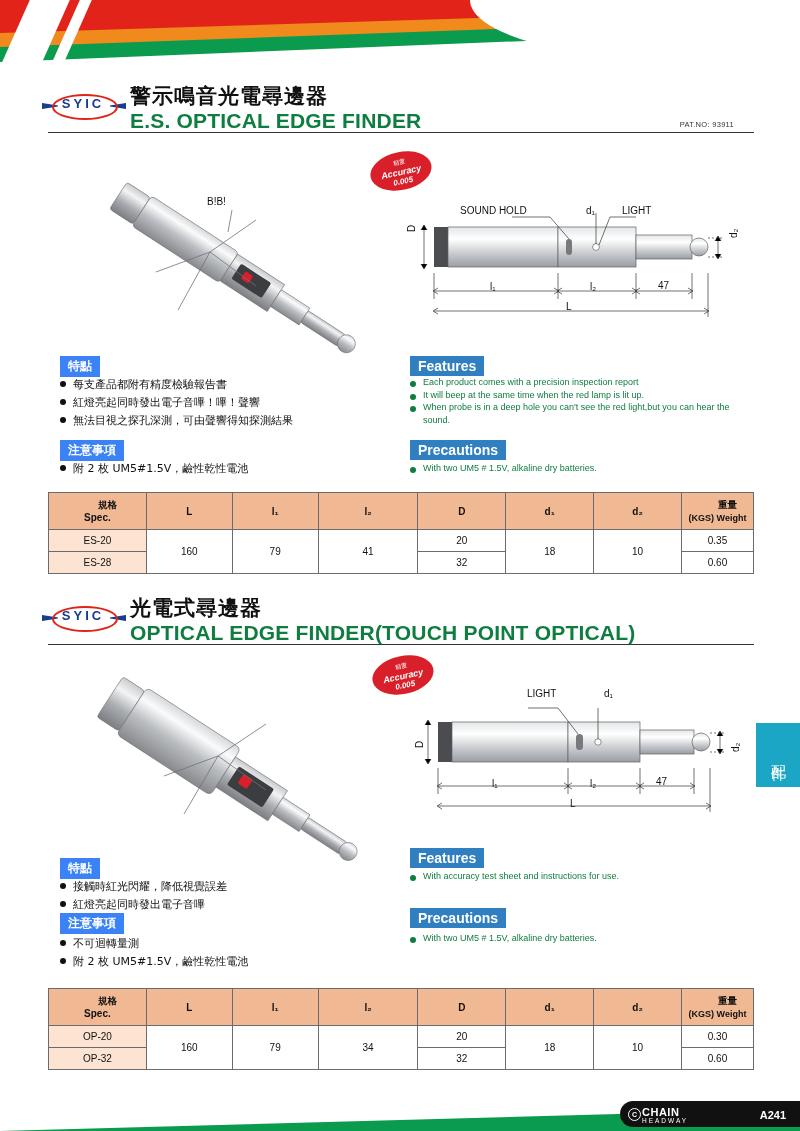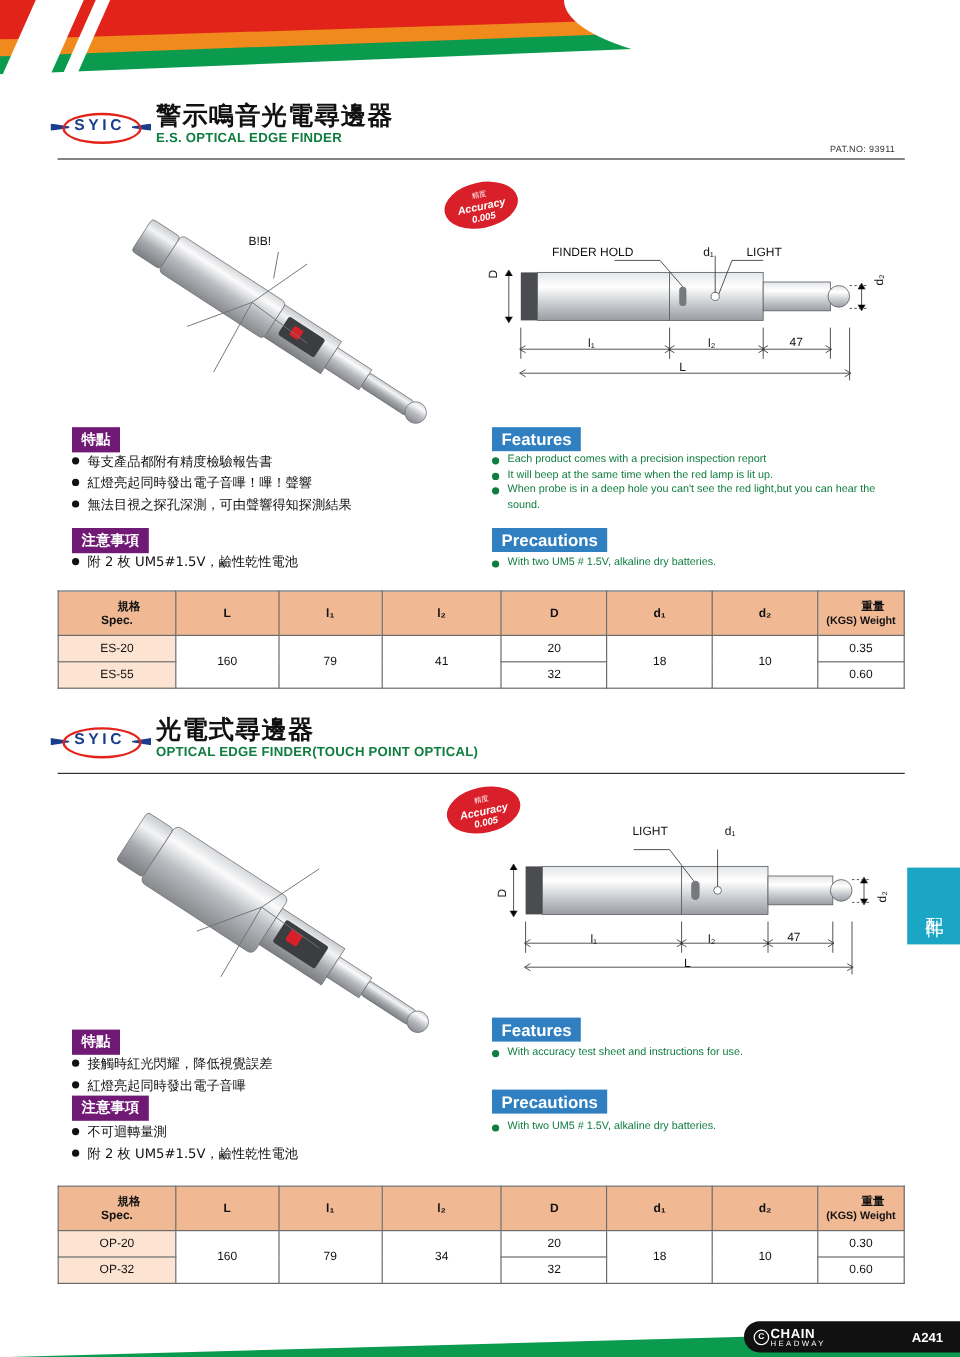--- a/index.html
+++ b/index.html
@@ -45,35 +45,35 @@
   .sect-head{position:absolute;left:48px;width:706px;}
   .logo{position:absolute;left:0;top:4px;width:72px;height:36px;}
   .logo .ell{position:absolute;left:4px;top:6px;width:62px;height:22px;border:2px solid #e2231a;border-radius:50%;}
   .logo .txt{position:absolute;left:0;top:8px;width:70px;text-align:center;color:#1a3c8c;
      font-size:13px;font-weight:bold;letter-spacing:3px;font-family:"Liberation Sans",sans-serif;}
   .logo .wing{position:absolute;top:15px;width:16px;height:6px;background:#1a3c8c;}
   .logo .wingL{left:-6px;clip-path:polygon(0 0,100% 40%,100% 60%,0 100%);}
   .logo .wingR{right:-6px;clip-path:polygon(100% 0,0 40%,0 60%,100% 100%);}
   .sect-cn{position:absolute;left:82px;top:-2px;font-size:21px;font-weight:bold;color:#111;
      font-family:"DejaVu Sans",sans-serif;letter-spacing:1px;}
-  .sect-en{position:absolute;left:82px;top:25px;font-size:11px;font-weight:bold;color:#0f7d3f;
+  .sect-en{position:absolute;left:82px;top:25px;font-size:21px;font-weight:bold;color:#0f7d3f;
      letter-spacing:.2px;}
   .sect-rule{position:absolute;left:0;top:48px;width:706px;height:1px;background:#333;}
-  .patno{position:absolute;right:8px;top:36px;font-size:7.5px;color:#333;letter-spacing:.3px;}
+  .patno{position:absolute;right:20px;top:36px;font-size:7.5px;color:#333;letter-spacing:.3px;}
 
   
   .badge{position:absolute;width:62px;height:38px;background:#d9202a;border-radius:50%;
      transform:rotate(-12deg);color:#fff;text-align:center;}
   .badge .b1{font-size:6px;margin-top:6px;font-family:"DejaVu Sans",sans-serif;}
   .badge .b2{font-size:9px;font-weight:bold;font-style:italic;line-height:10px;}
   .badge .b3{font-size:8px;font-weight:bold;font-style:italic;line-height:9px;}
 
   
   .tagbox{position:absolute;color:#fff;font-size:14px;font-weight:bold;padding:2px 8px;}
-  .tag-green{background:#701a75;text-align:center;}
+  .tag-green{background:#3b82f6;text-align:center;}
   .tag-blue{background:#2f7fc1;}
   .tag-cn{font-family:"DejaVu Sans",sans-serif;font-size:12px;}
 
   .bullets{position:absolute;font-size:10.5px;line-height:16px;color:#111;}
   .bullets.cn{font-family:"DejaVu Sans",sans-serif;font-size:11px;line-height:18px;}
   .bullets li{list-style:none;position:relative;padding-left:13px;}
   .bullets ul{margin:0;padding:0;}
   .bullets li:before{content:"";position:absolute;left:0;top:5px;width:6px;height:6px;border-radius:50%;background:#111;}
   .bullets.en li{color:#0f7d3f;}
   .bullets.en li:before{background:#0f7d3f;}
@@ -207,21 +207,21 @@
       <path d="M38 93 L33 96 L38 99"></path>
         <path d="M154 93 L159 96 L154 99"></path>
       <path d="M162 93 L157 96 L162 99"></path>
         <path d="M232 93 L237 96 L232 99"></path>
       <path d="M240 93 L235 96 L240 99"></path>
         <path d="M288 93 L293 96 L288 99"></path>
       <path d="M38 113 L33 116 L38 119"></path>
         <path d="M304 113 L309 116 L304 119"></path>
     </g>
   </svg>
-  <div class="lbl" style="left:460px;top:205px;">FINDER HOLD</div>
+  <div class="lbl" style="left:460px;top:205px;">SOUND HOLD</div>
   <div class="lbl" style="left:586px;top:205px;">d₁</div>
   <div class="lbl" style="left:622px;top:205px;">LIGHT</div>
   <div class="lbl" style="left:406px;top:232px;transform:rotate(-90deg);transform-origin:left top;">D</div>
   <div class="lbl" style="left:728px;top:238px;transform:rotate(-90deg);transform-origin:left top;">d₂</div>
   <div class="lbl" style="left:490px;top:281px;">l₁</div>
   <div class="lbl" style="left:590px;top:281px;">l₂</div>
   <div class="lbl" style="left:658px;top:280px;">47</div>
   <div class="lbl" style="left:566px;top:301px;">L</div>
 
   <div class="tagbox tag-green tag-cn" style="left:60px;top:356px;">特點</div>
@@ -282,21 +282,21 @@
       <td class="name">ES-20</td>
       <td rowspan="2">160</td>
       <td rowspan="2">79</td>
       <td rowspan="2">41</td>
       <td>20</td>
       <td rowspan="2">18</td>
       <td rowspan="2">10</td>
       <td>0.35</td>
     </tr>
     <tr>
-      <td class="name">ES-55</td>
+      <td class="name">ES-28</td>
       <td>32</td>
       <td>0.60</td>
     </tr>
   </tbody>
     </table>
 
   <div class="sect-head" style="top:596px;">
     <div class="logo">
       <div class="wing wingL"></div>
       <div class="wing wingR"></div>

